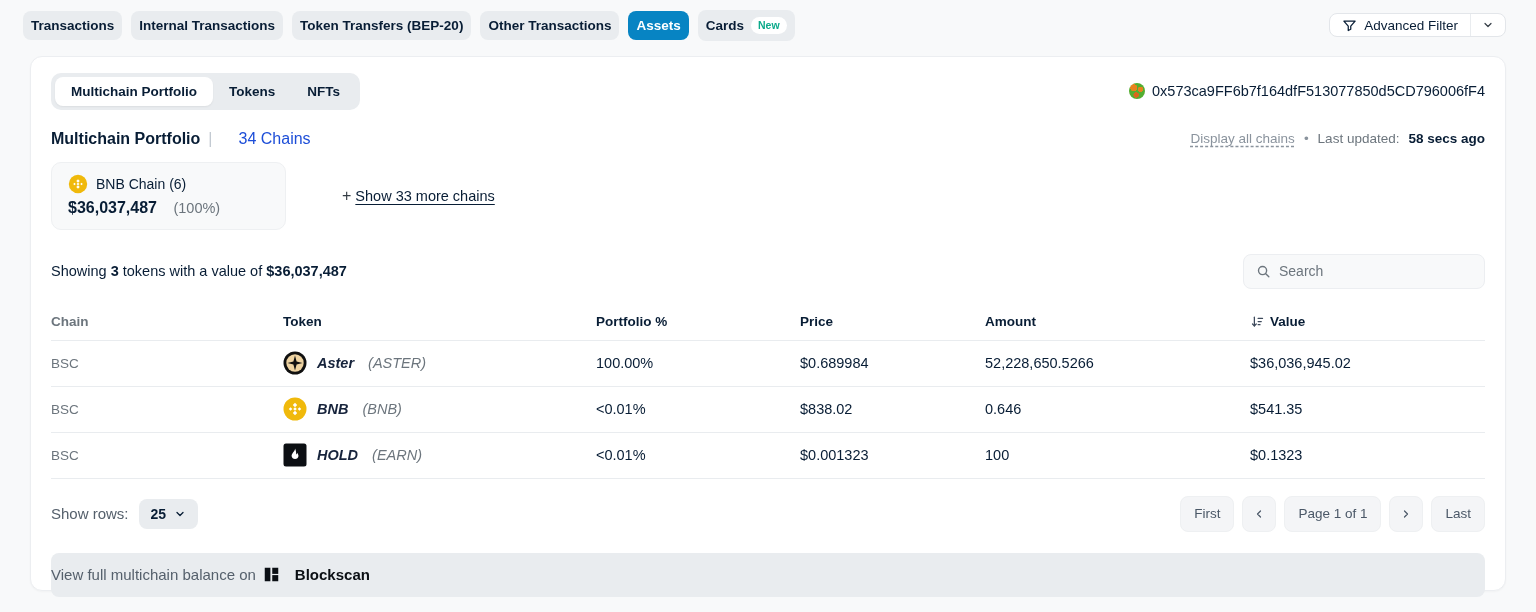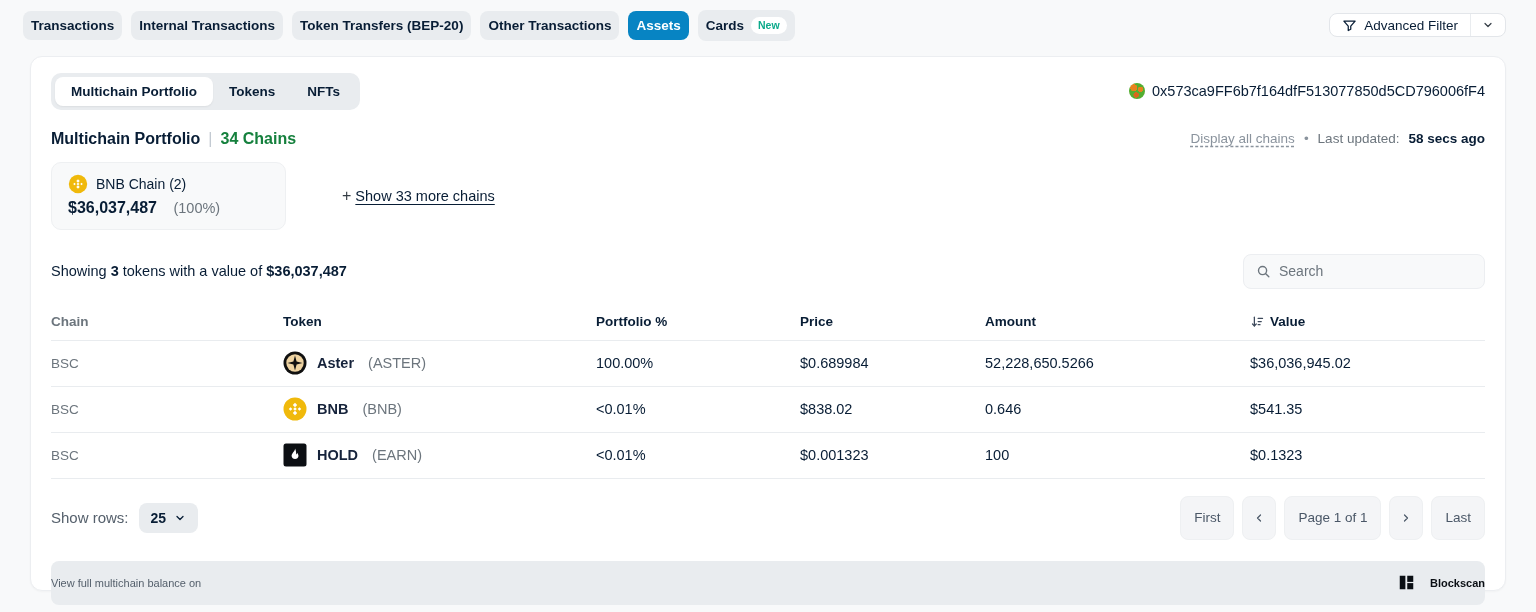--- a/index.html
+++ b/index.html
@@ -52,21 +52,21 @@
     background:
       radial-gradient(circle at 30% 30%, #e8821e 0 22%, transparent 23%),
       radial-gradient(circle at 72% 40%, #e8821e 0 18%, transparent 19%),
       radial-gradient(circle at 45% 75%, #d9671c 0 18%, transparent 19%),
       #53ae30;
   }
   
   .headrow { display:flex; align-items:center; justify-content:space-between; margin-top:20px; }
   .ptitle { font-size:16px; font-weight:700; color:#081d35; }
   .psep { font-size:16px; color:#c3cad2; font-weight:400; margin:0 4px; }
-  .pchains { font-size:16px; color:#15803d; font-weight:700; }
+  .pchains { font-size:16px; color:#1d4ed8; font-weight:400;margin-left:18px; }
   .metaright { display:flex; align-items:center; gap:9px; font-size:13.5px; color:#6c757d; }
   .dashlink { color:#8a939d; text-decoration:underline; text-decoration-style:dashed; text-underline-offset:3px; cursor:pointer; }
   .muted-dot { color:#8a939d; }
   .updated-strong { color:#081d35; font-weight:600; }
   
   .chainrow { display:flex; align-items:center; margin-top:14px; }
   .chaincard {
     background:#f8f9fa; border:1px solid #eef0f2; border-radius:10px;
     padding:11px 16px 12px 16px; min-width:235px;
   }
@@ -94,43 +94,43 @@
   .tbl { margin-top:16px; }
   .trow {
     display:grid; grid-template-columns:232px 313px 204px 185px 265px 1fr;
     align-items:center;
   }
   .thead { padding:9px 0 11px 0; border-bottom:1px solid #e9ecef; font-size:13.5px; font-weight:700; color:#081d35; }
   .thead .chaincol { color:#6c757d; font-weight:600; }
   .thead .valuecol { display:flex; align-items:center; gap:5px; }
   .tdata { height:46px; border-bottom:1px solid #e9ecef; font-size:14.5px; color:#081d35; }
   .tdata .chaincell { color:#6c757d; font-size:13.5px; }
-  .tokcell { display:flex; align-items:center; gap:10px; }
+  .tokcell { display:flex; align-items:center; gap:10px;font-style:italic; }
   .ticon { width:24px; height:24px; display:inline-flex; align-items:center; justify-content:center; flex:none; }
   .tokname { font-weight:600; color:#16233b; }
   .toksym { color:#6c757d; margin-left:4px; font-weight:400; }
   
   .botrow { display:flex; align-items:center; justify-content:space-between; margin-top:17px; }
   .showrows { display:flex; align-items:center; gap:10px; color:#55606c; font-size:15px; }
   .rowsel {
     display:flex; align-items:center; gap:8px; background:#e9ecef; border:none;
     border-radius:8px; padding:7px 12px; font-size:14px; font-weight:600; color:#081d35; cursor:pointer;
   }
   .pager { display:flex; align-items:center; gap:8px; }
   .pbtn {
-    background:#f4f5f7; border:1px solid #eef0f2; border-radius:8px; height:44px;
+    background:#f4f5f7; border:1px solid #eef0f2; border-radius:8px; height:36px;
     display:flex; align-items:center; justify-content:center; padding:0 13px;
     font-size:13.5px; color:#4a5767; cursor:pointer; font-family:inherit;
   }
   .pbtn.icon { width:34px; padding:0; }
   
   .banner {
     margin-top:21px; background:#e9ecef; border-radius:8px; height:44px;
-    display:flex; align-items:center; justify-content:space-between; gap:8px;
-    font-size:11px; color:#55606c; cursor:pointer;
+    display:flex; align-items:center; justify-content:flex-start; gap:8px;
+    font-size:15px; color:#55606c; cursor:pointer;
   }
   .banner .brand { display:flex; align-items:center; gap:16px; color:#0b0f14; font-weight:700; }
   svg { display:block; }
 </style>
 </head>
 <body>
 
 <div class="topbar">
   <div class="toptabs">
     <button class="toptab">Transactions</button>
@@ -198,21 +198,21 @@
               <circle cx="12" cy="12" r="11" fill="#f0b90b"></circle>
               <g fill="#ffffff">
                 <path d="M12 6.2l2.1 2.1-2.1 2.1-2.1-2.1z"></path>
                 <path d="M7.8 10.4l1.5 1.6-1.5 1.6-1.6-1.6z"></path>
                 <path d="M16.2 10.4l1.6 1.6-1.6 1.6-1.5-1.6z"></path>
                 <path d="M12 10.3l1.7 1.7-1.7 1.7-1.7-1.7z"></path>
                 <path d="M12 13.6l2.1 2.1-2.1 2.1-2.1-2.1z"></path>
               </g>
             </svg>
         </span>
-        <span>BNB Chain (2)</span>
+        <span>BNB Chain (6)</span>
       </div>
       <div class="line2">
         <span class="val">$36,037,487</span>
         <span class="pct">(100%)</span>
       </div>
     </div>
     <div class="showmore">
       <span class="plus">+</span>
       <span class="lbl">Show 33 more chains</span>
     </div>

